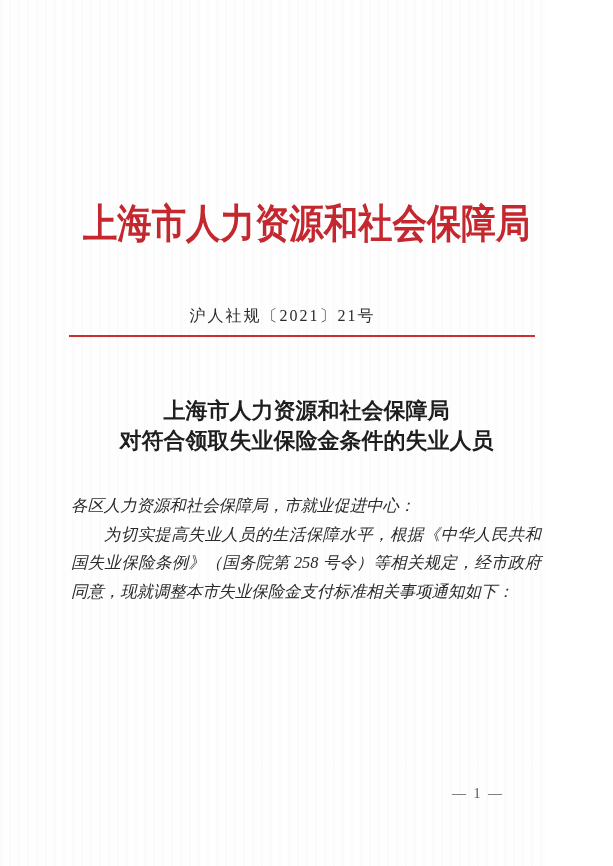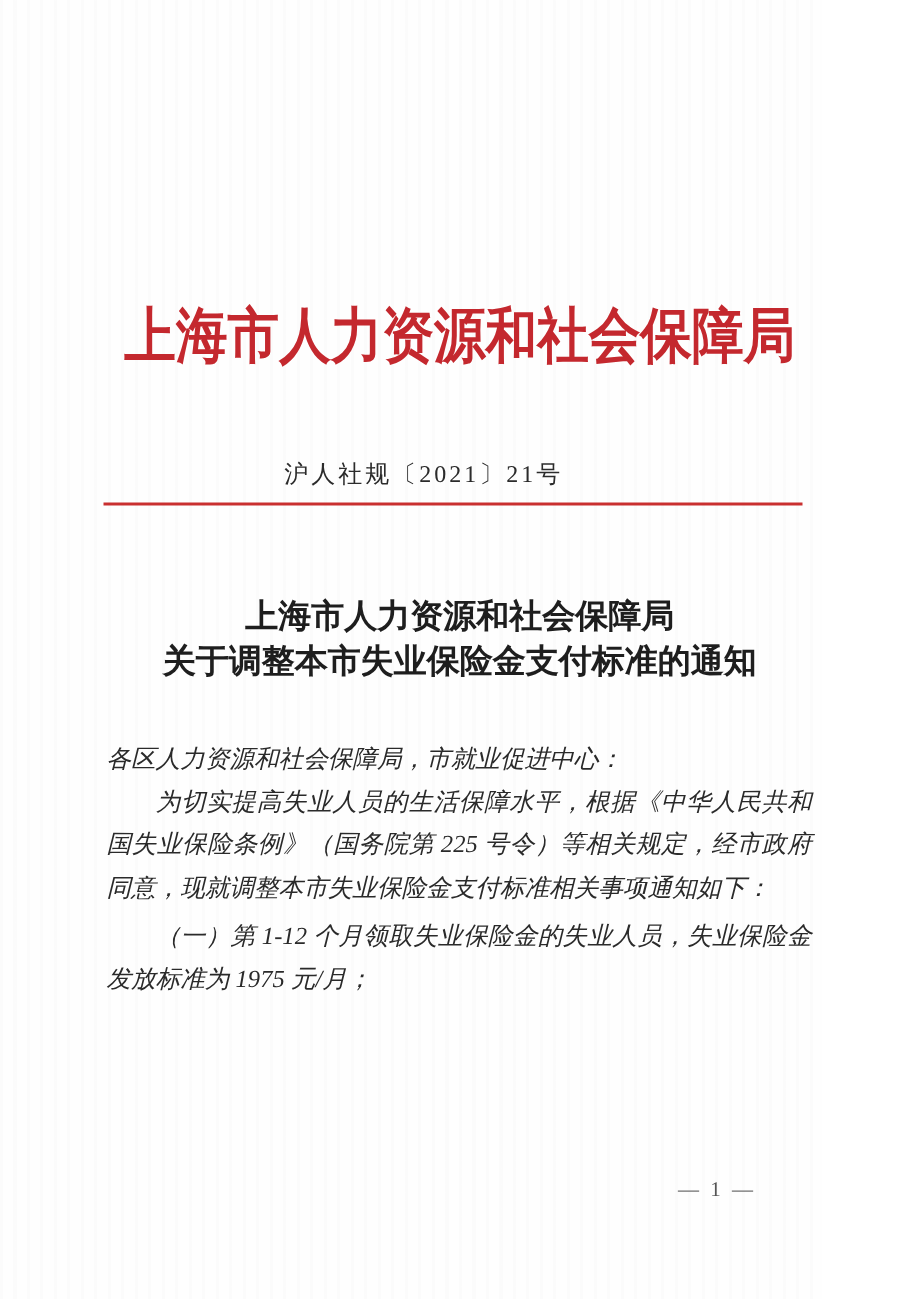--- a/index.html
+++ b/index.html
@@ -80,24 +80,23 @@
 <div class="page">
 
   <h1 class="letterhead">上海市人力资源和社会保障局</h1>
 
   <div class="doc-number">沪人社规〔2021〕21号</div>
 
   <hr class="red-rule">
 
   <h2 class="doc-title">
     <span>上海市人力资源和社会保障局</span><br>
-    <span>关于调整本市失业保险金支付标准的通知</span>
+    <span>对符合领取失业保险金条件的失业人员</span>
   </h2>
 
   <div class="body-text">
     <p class="salutation">各区人力资源和社会保障局，市就业促进中心：</p>
-    <p class="para">为切实提高失业人员的生活保障水平，根据《中华人民共和国失业保险条例》（国务院第 225 号令）等相关规定，经市政府同意，现就调整本市失业保险金支付标准相关事项通知如下：</p>
-    <p class="para">（一）第 1-12 个月领取失业保险金的失业人员，失业保险金发放标准为 1975 元/月；</p>
+    <p class="para">为切实提高失业人员的生活保障水平，根据《中华人民共和国失业保险条例》（国务院第 258 号令）等相关规定，经市政府同意，现就调整本市失业保险金支付标准相关事项通知如下：</p>
   </div>
 
   <div class="page-number">— 1 —</div>
 
 </div>
 
 </body></html>

